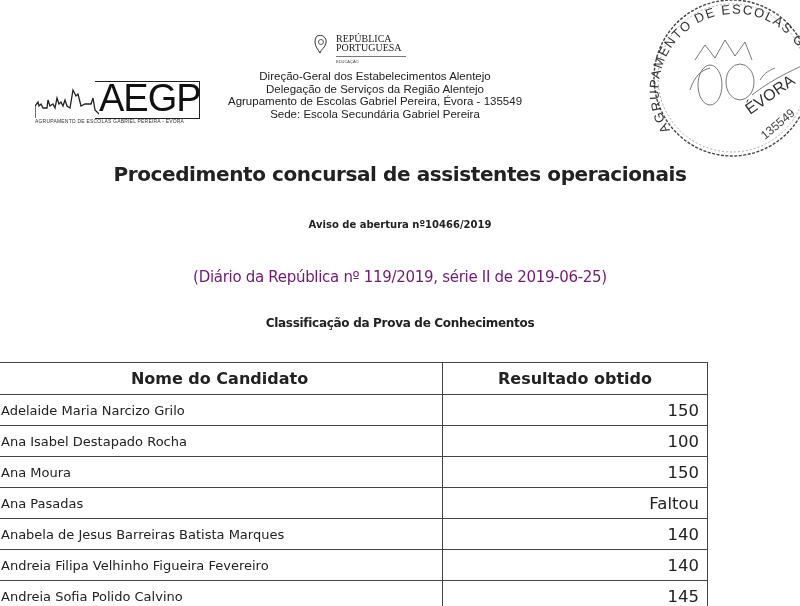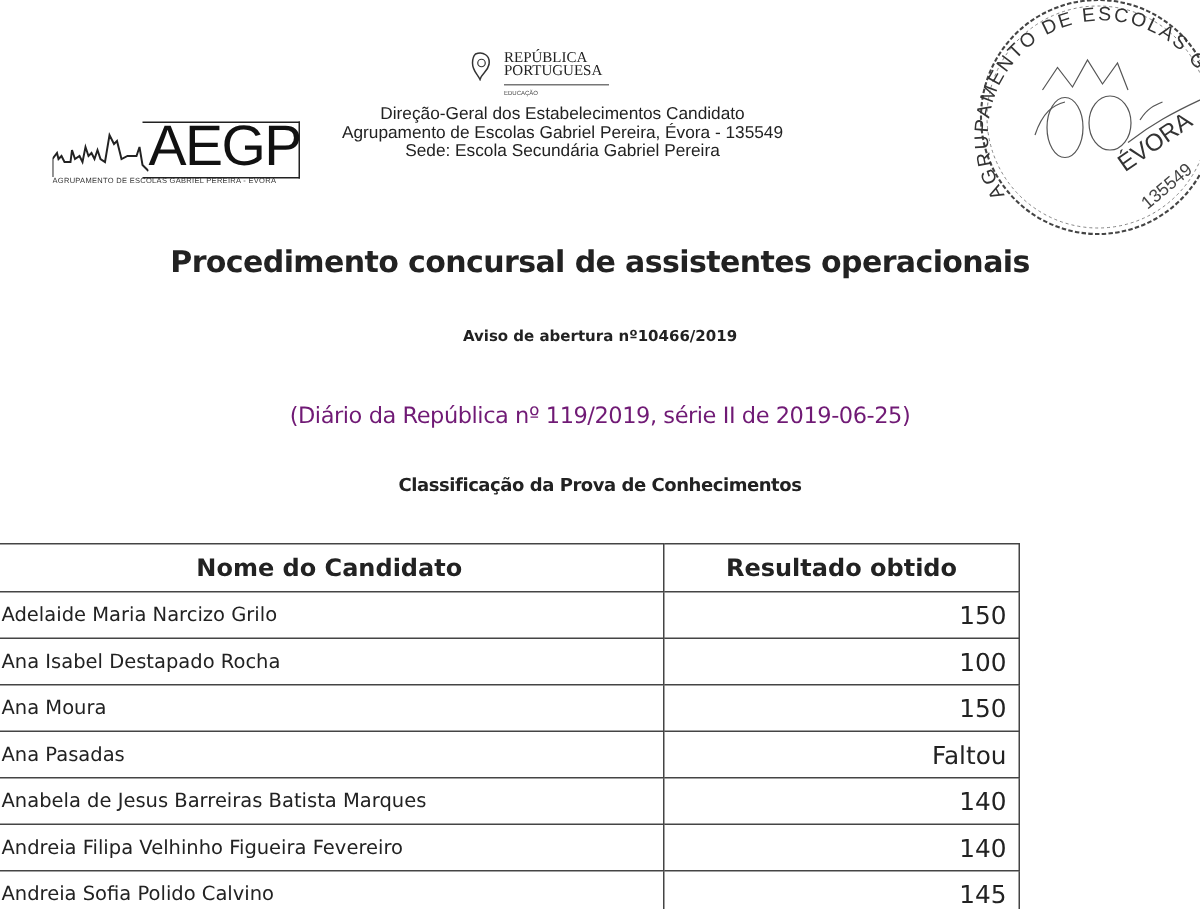--- a/index.html
+++ b/index.html
@@ -17,21 +17,21 @@
   .header-lines { position: absolute; left: 200px; top: 70px; width: 350px; text-align: center; font-size: 11.5px; line-height: 12.5px; color: #222; }
   .stamp { position: absolute; left: 640px; top: -10px; width: 185px; height: 185px; }
   .title { position: absolute; left: 0; top: 162px; width: 800px; text-align: center; font-family: "DejaVu Sans", sans-serif; font-size: 20px; font-weight: bold; color: #222; letter-spacing: -0.4px; }
   .aviso { position: absolute; left: 0; top: 219px; width: 800px; text-align: center; font-family: "DejaVu Sans", sans-serif; font-size: 10px; font-weight: bold; color: #222; }
   .diario { position: absolute; left: 0; top: 268px; width: 800px; text-align: center; font-family: "DejaVu Sans", sans-serif; font-size: 15px; color: #701a75; letter-spacing: -0.3px; }
   .section { position: absolute; left: 0; top: 316px; width: 800px; text-align: center; font-family: "DejaVu Sans", sans-serif; font-size: 12px; font-weight: bold; color: #222; letter-spacing: -0.3px; }
   table.results { position: absolute; left: -4px; top: 362px; border-collapse: collapse; font-family: "DejaVu Sans", sans-serif; color: #222; }
   table.results th, table.results td { border: 1px solid #444; height: 30px; padding: 0; }
   table.results th { font-size: 16px; font-weight: bold; text-align: center; height: 31px; }
   table.results td.name { width: 441px; font-size: 13px; padding-left: 4px; text-align: left; }
-  table.results td.score { width: 228px; font-size: 16.5px; text-align: right; padding-right: 8px; }
+  table.results td.score { width: 228px; font-size: 16.5px; text-align: right; padding-right: 8px; padding-left: 28px; }
   table.results th.h-name { width: 441px; }
   table.results th.h-score { width: 228px; }
 </style>
 </head>
 <body>
 
 <div class="logo">
   <svg class="logo-skyline" width="64" height="36" viewBox="0 0 64 36">
     <polyline points="0,34 0,22 3,18 4,22 6,20 8,24 12,24 13,16 15,22 18,20 20,24 22,14 24,20 26,18 28,22 30,16 32,22 35,24 38,6 41,12 43,10 46,22 50,20 56,20 58,14 60,26 64,30" fill="none" stroke="#222" stroke-width="1.3"></polyline>
   </svg>
@@ -47,21 +47,22 @@
   </svg>
   <div class="rep-text">
     <div>REPÚBLICA</div>
     <div>PORTUGUESA</div>
   </div>
   <div class="rep-line"></div>
   <div class="rep-sub">EDUCAÇÃO</div>
 </div>
 
 <div class="header-lines">
-  <div>Direção-Geral dos Estabelecimentos Candidato</div>
+  <div>Direção-Geral dos Estabelecimentos Alentejo</div>
+  <div>Delegação de Serviços da Região Alentejo</div>
   <div>Agrupamento de Escolas Gabriel Pereira, Évora - 135549</div>
   <div>Sede: Escola Secundária Gabriel Pereira</div>
 </div>
 
 <svg class="stamp" viewBox="0 0 185 185">
   <circle cx="92" cy="88" r="78" fill="none" stroke="#444" stroke-width="1.4" stroke-dasharray="3 1.5"></circle>
   <circle cx="92" cy="88" r="74" fill="none" stroke="#777" stroke-width="0.6" stroke-dasharray="2 2"></circle>
   <defs>
     <path id="stampArc" d="M 30,140 A 66 66 0 1 1 160,60"></path>
   </defs>

